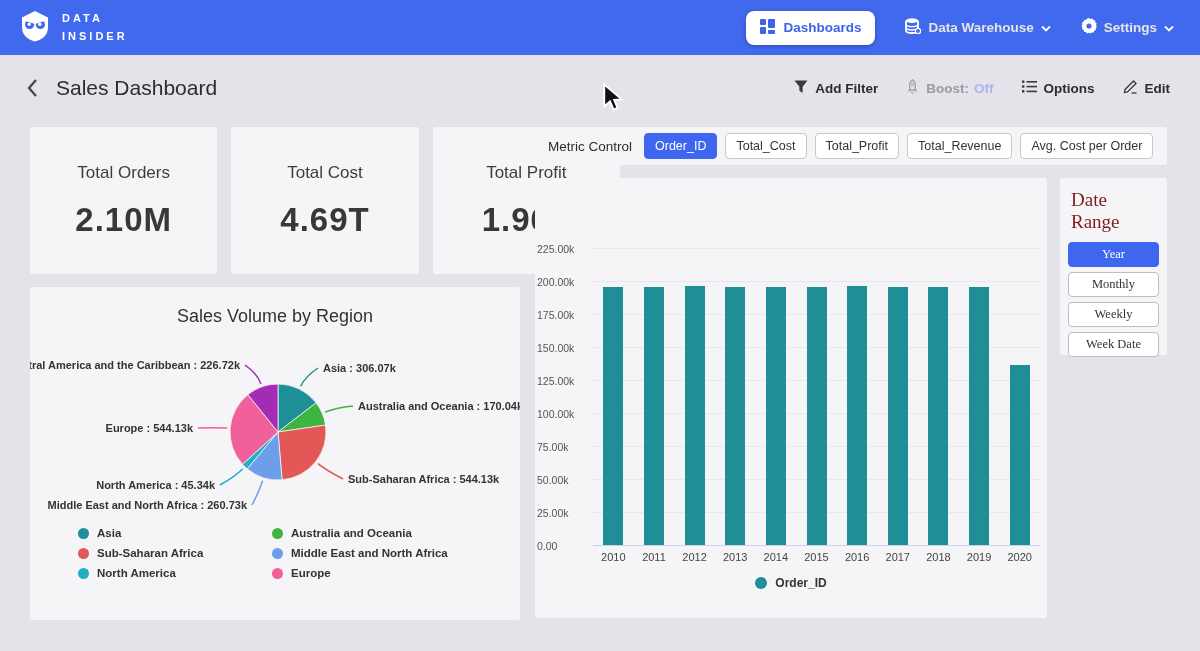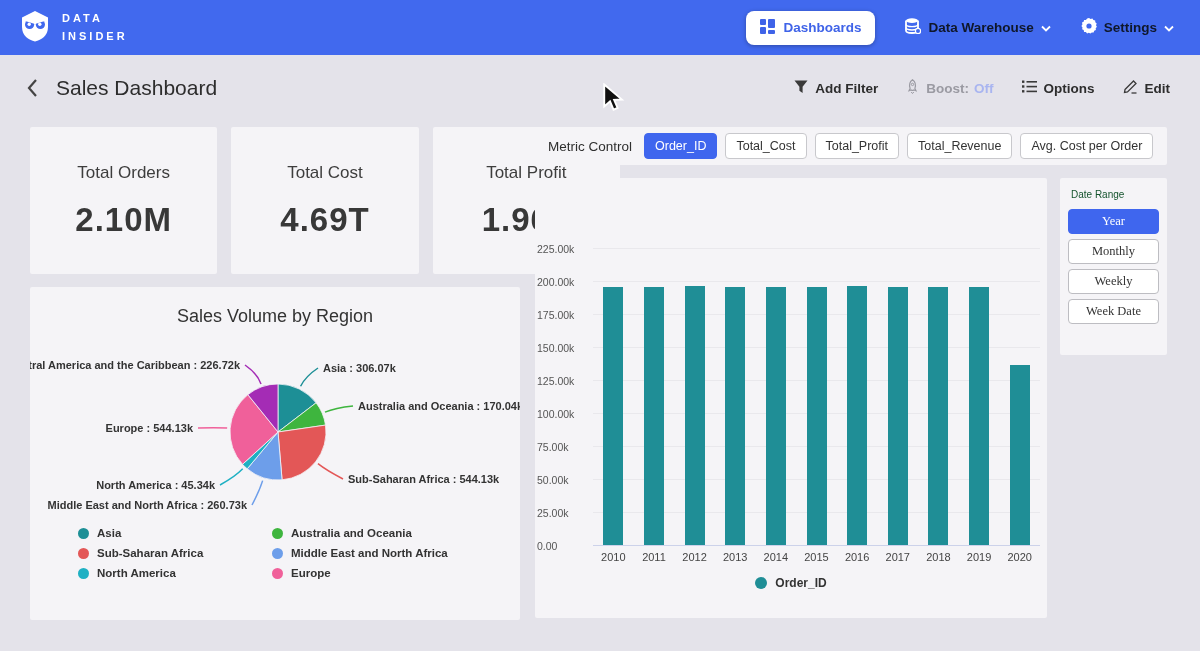--- a/index.html
+++ b/index.html
@@ -19,21 +19,21 @@
   .brand { display:flex; align-items:center; gap:12px; }
   .brand-text { color:#fff; font-size:11px; font-weight:bold; letter-spacing:3px; line-height:1.55; }
   .nav-right { display:flex; align-items:center; gap:30px; }
   .nav-pill {
     background:#fff; color:#3f63e8; border:none; border-radius:8px;
     padding:8px 14px; display:flex; align-items:center; gap:8px;
     font-family:inherit; font-size:13.5px; font-weight:bold;
     box-shadow:0 1px 4px rgba(0,0,0,.3); cursor:pointer;
   }
   .nav-item {
-    background:none; border:none; color:#0f172a; font-family:inherit;
+    background:none; border:none; color:#e5e5e5; font-family:inherit;
     font-size:13.5px; font-weight:bold; display:flex; align-items:center; gap:7px; cursor:pointer;
   }
   
   .subheader {
     height:66px; display:flex; align-items:center; justify-content:space-between;
     padding:0 30px 0 26px;
   }
   .sh-left { display:flex; align-items:center; }
   .back-btn { background:none; border:none; cursor:pointer; display:flex; align-items:center; }
   .page-title { font-size:21px; color:#2d2d2d; margin-left:18px; font-weight:normal; }
@@ -79,21 +79,21 @@
   #pie-card { left:30px; top:287px; width:490px; height:333px; }
   #pie-svg { position:absolute; left:0; top:0; }
   .pie-legend {
     position:absolute; left:48px; top:240px;
     display:grid; grid-template-columns:186px auto; row-gap:8px; column-gap:4px;gap:8px;
   }
   .pl-item { display:flex; align-items:center; gap:8px; font-size:11.5px; font-weight:bold; color:#333; }
   .pl-dot { width:11px; height:11px; border-radius:50%; flex:none; }
   
   #date-card { left:1060px; top:178px; width:107px; height:177px; padding:9px 8px; }
-  .dr-label { font-size:10px; color:#14532d; margin:2px 0 9px 3px; }
+  .dr-label { font-size:19px; color:#7f1d1d; margin:2px 0 9px 3px;font-family:Liberation Serif, serif; }
   .dr-btn {
     display:block; width:91px; height:25px; margin-bottom:5px;
     background:#fff; border:1px solid #bdbdc2; border-radius:4px;
     font-family:Liberation Serif, serif; font-size:12.5px; color:#333; cursor:pointer;
   }
   .dr-btn.selected { background:#3f66ee; border-color:#3f66ee; color:#fff; }
   
   #cursor { position:absolute; left:598px; top:83px; pointer-events:none; }
 </style>
 </head>

